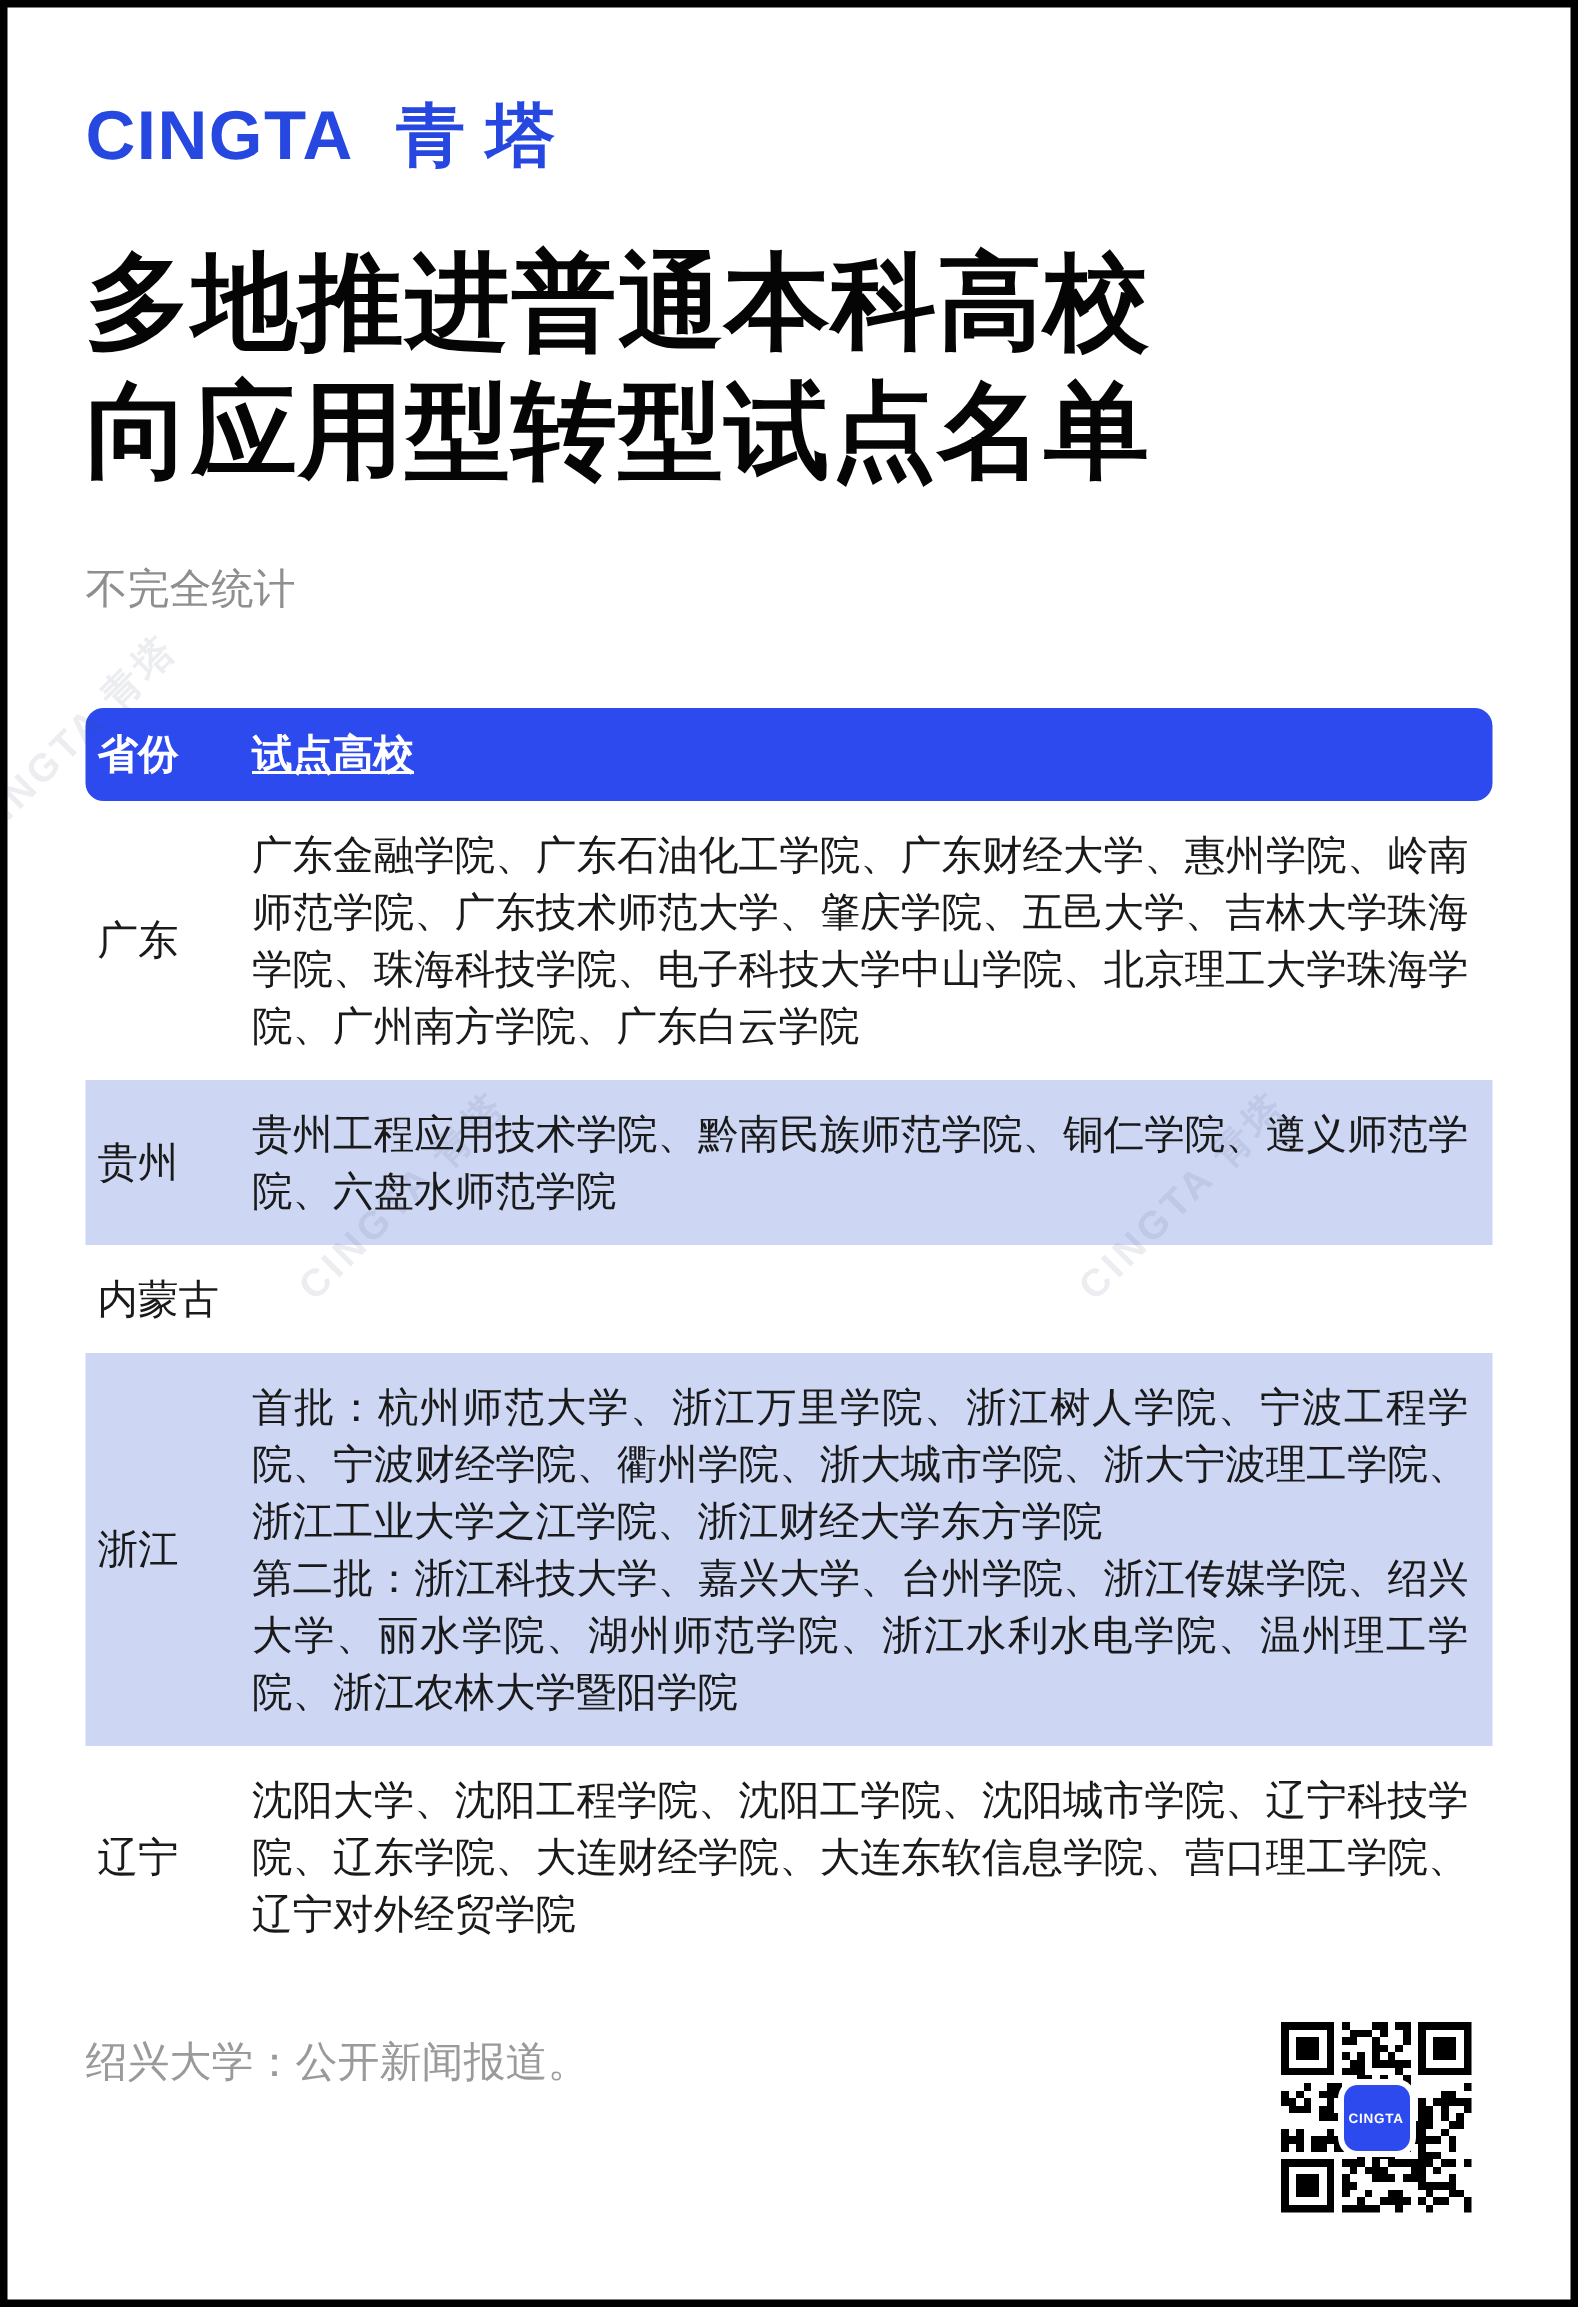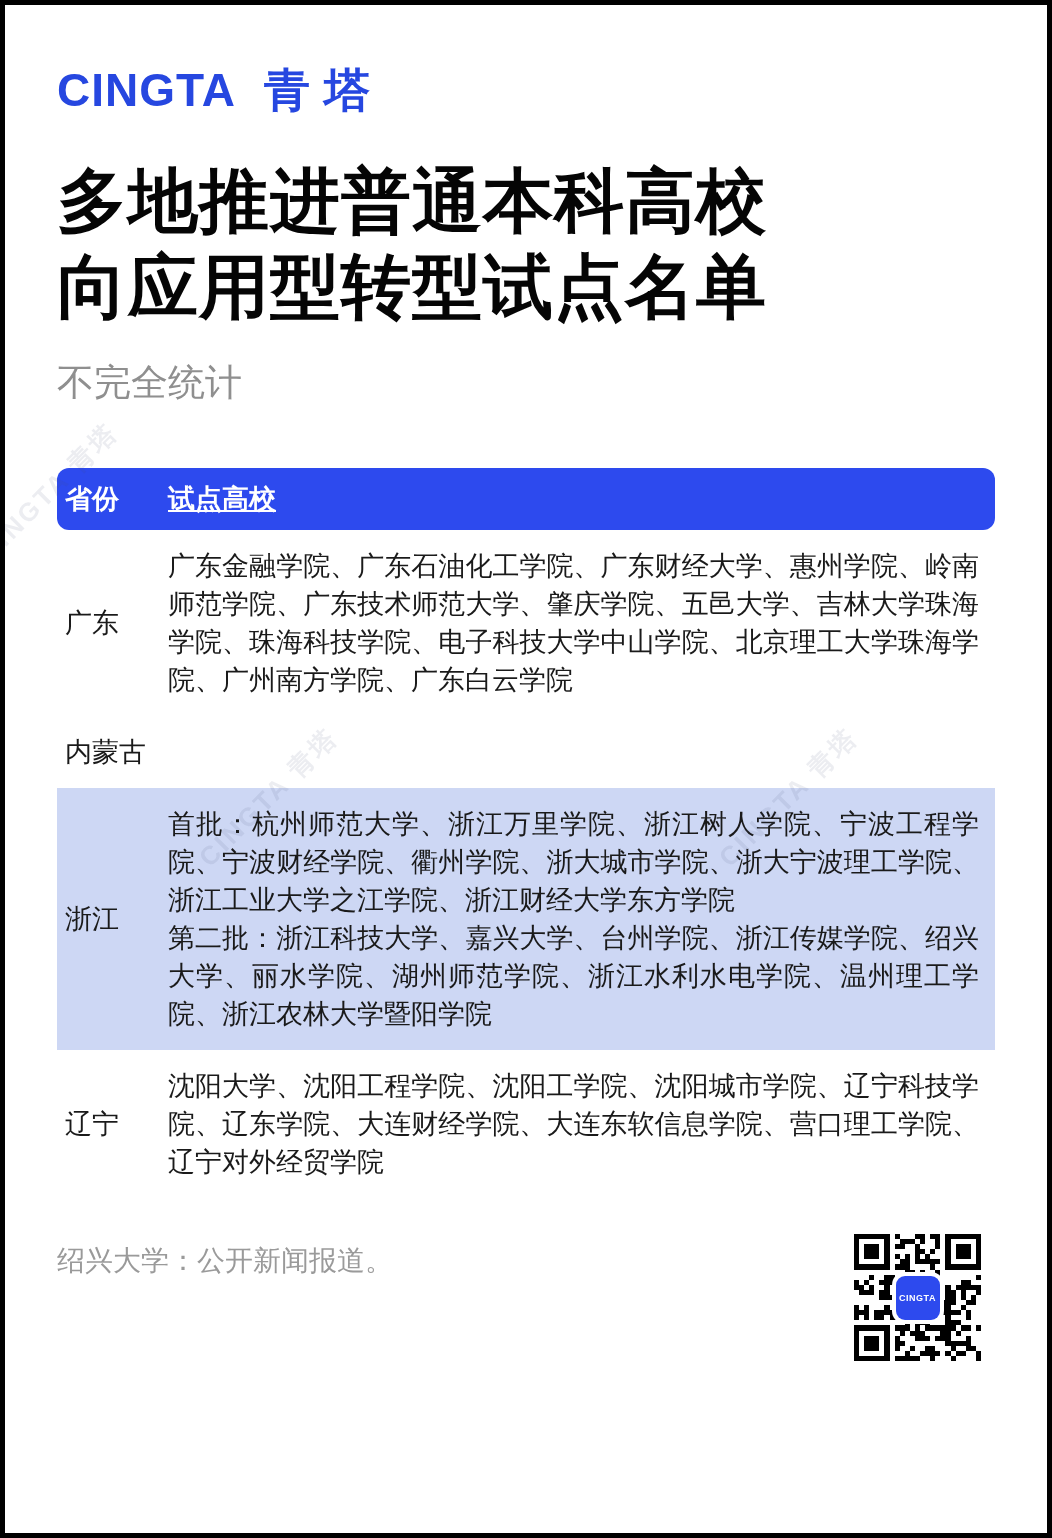--- a/index.html
+++ b/index.html
@@ -14,21 +14,21 @@
     position:relative;width:1052px;height:1538px;background:#fff;
     border:5px solid #000;overflow:hidden;
   }
   header{padding:0 52px;}
   .brand{margin-top:55px;font-size:46px;font-weight:800;color:var(--brand-blue);letter-spacing:1px;}
   .brand-cn{margin-left:16px;letter-spacing:14px;}
   h1{
     margin:36px 0 0 0;font-size:70px;line-height:1.23;font-weight:900;
     color:#050505;letter-spacing:1px;
   }
-  .subtitle{margin-top:28px;font-size:37px;color:var(--gray);}
+  .subtitle{margin-top:44px;font-size:28px;color:var(--gray);}
   .table{margin:60px 52px 0 52px;}
   .thead{
     display:flex;align-items:center;height:62px;background:var(--header-blue);
     color:#fff;font-size:27px;font-weight:700;border-radius:12px;
   }
   .col-prov{width:111px;padding-left:8px;flex-shrink:0;}
   .col-schools{flex:1;text-decoration:underline;}
   .trow{display:flex;padding:17px 0;font-size:27px;line-height:38px;color:#1a1a1a;}
   .trow.hl{background:var(--row-hl);}
   .cell-prov{width:111px;padding-left:8px;flex-shrink:0;display:flex;align-items:center;}
@@ -81,20 +81,26 @@
       <div class="col-schools">试点高校</div>
     </div>
     <div id="table-body">
   <div class="trow">
     <div class="cell-prov">广东</div>
     <div class="cell-schools">
             <div>广东金融学院、广东石油化工学院、广东财经大学、惠州学院、岭南师范学院、广东技术师范大学、肇庆学院、五邑大学、吉林大学珠海学院、珠海科技学院、电子科技大学中山学院、北京理工大学珠海学院、广州南方学院、广东白云学院</div>
           </div>
   </div>
 
+  <div class="trow hl">
+    <div class="cell-prov">贵州</div>
+    <div class="cell-schools">
+            <div>贵州工程应用技术学院、黔南民族师范学院、铜仁学院、遵义师范学院、六盘水师范学院</div>
+          </div>
+  </div>
 
   <div class="trow">
     <div class="cell-prov">内蒙古</div>
   </div>
 
   <div class="trow hl">
     <div class="cell-prov">浙江</div>
     <div class="cell-schools">
             <div>首批：杭州师范大学、浙江万里学院、浙江树人学院、宁波工程学院、宁波财经学院、衢州学院、浙大城市学院、浙大宁波理工学院、浙江工业大学之江学院、浙江财经大学东方学院</div>
             <div>第二批：浙江科技大学、嘉兴大学、台州学院、浙江传媒学院、绍兴大学、丽水学院、湖州师范学院、浙江水利水电学院、温州理工学院、浙江农林大学暨阳学院</div>

